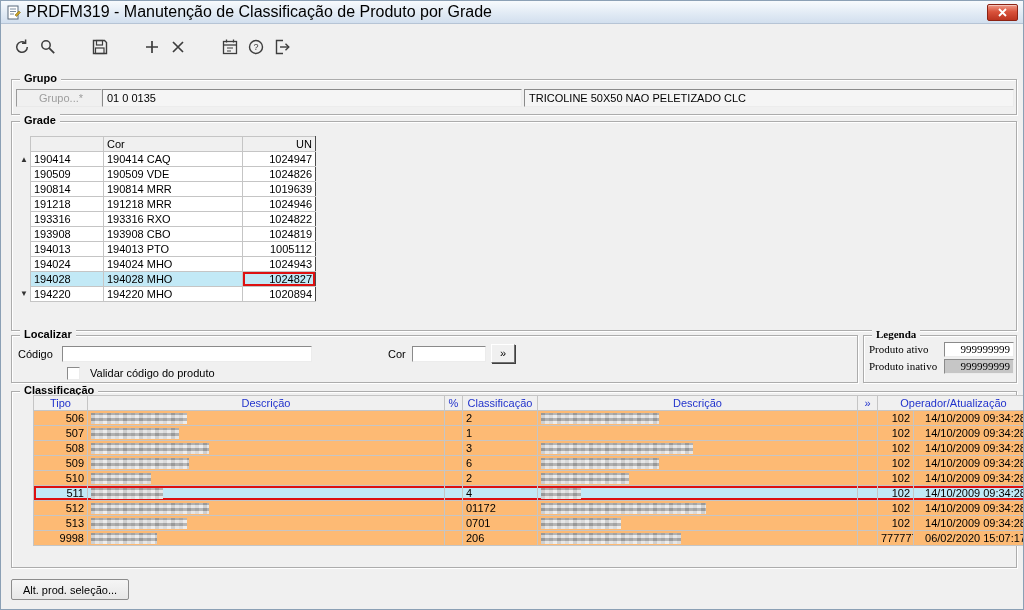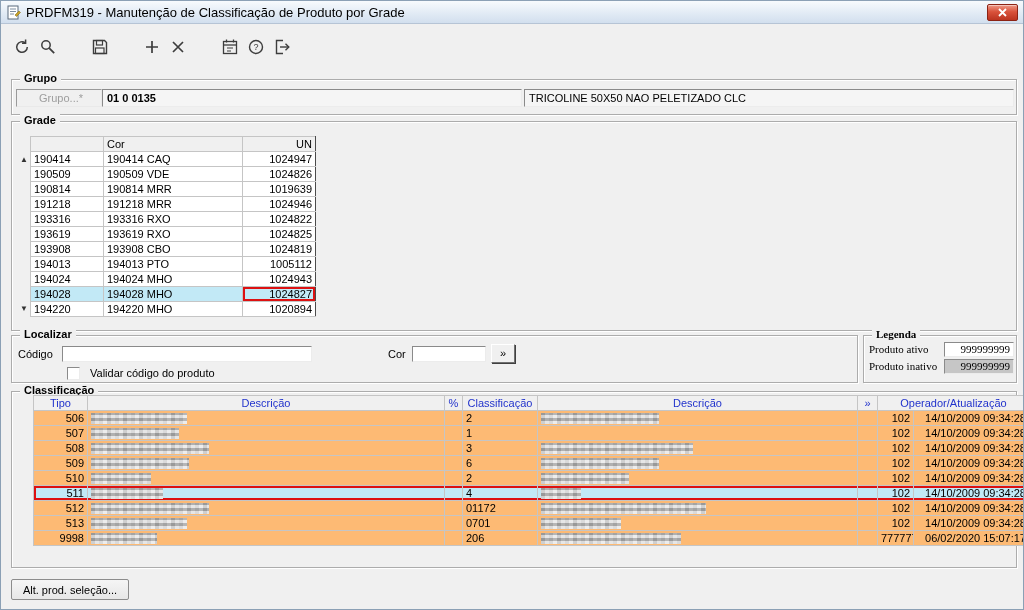--- a/index.html
+++ b/index.html
@@ -5,21 +5,21 @@
   html,body{margin:0;padding:0;background:#ffffff;}
   .window{position:relative;width:1024px;height:610px;box-sizing:border-box;
     background:#f0f0f0;border:1px solid #8ba0b5;
     font-family:"Liberation Sans",sans-serif;font-size:11px;color:#000;overflow:hidden;}
 
   
   .titlebar{height:22px;display:flex;align-items:center;padding:0 5px;
     background:linear-gradient(180deg,#f7fafd,#e2ebf5 55%,#d2dfee);
     border-bottom:1px solid #b6c4d5;}
   .app-icon{width:15px;height:15px;margin-right:5px;display:inline-flex;}
-  .title{font-size:13px;}
+  .title{font-size:16px;}
   .close-btn{margin-left:auto;width:31px;height:17px;display:flex;align-items:center;justify-content:center;
     background:linear-gradient(180deg,#ee9b89,#d9523b 45%,#bb3420);
     border:1px solid #8c2314;border-radius:2px;color:#fff;
     box-shadow:inset 0 1px 0 rgba(255,255,255,.45);padding:0;cursor:default;}
 
   
   .toolbar{height:46px;display:flex;align-items:center;padding-left:8px;}
   .tool{width:26px;height:26px;display:flex;align-items:center;justify-content:center;
     background:transparent;border:none;padding:0;}
   .tool svg{display:block;}
@@ -28,21 +28,21 @@
   
   .gbox{position:absolute;border:1px solid #acacac;box-shadow:1px 1px 0 #ffffff, inset 1px 1px 0 #ffffff;}
   .glabel{position:absolute;top:-8px;left:8px;background:#f0f0f0;padding:0 4px;font-weight:bold;}
 
   .grupo-box{top:78px;left:10px;width:1004px;height:34px;}
   .grupo-btn{position:absolute;left:4px;top:9px;width:86px;height:18px;line-height:16px;
     color:#9d9d9d;background:#f0f0f0;text-align:left;padding:0 22px;font-size:11px;
     border:1px solid;border-color:#9a9a9a #e9e9e9 #e9e9e9 #9a9a9a;font-family:inherit;}
   .field{position:absolute;height:16px;line-height:16px;padding:0 4px;background:#f5f5f5;
     border:1px solid;border-color:#8a8a8a #ececec #ececec #8a8a8a;white-space:nowrap;overflow:hidden;}
-  .f-code{left:90px;top:9px;width:410px;font-weight:bold;}
+  .f-code{left:90px;top:9px;width:410px;}
   .f-desc{left:512px;top:9px;width:480px;}
 
   
   .grade-box{top:120px;left:10px;width:1004px;height:208px;}
   .grade-wrap{position:absolute;left:6px;top:14px;display:flex;}
   .scrollstrip{width:12px;display:flex;flex-direction:column;justify-content:space-between;
     align-items:center;padding:20px 0 4px 0;}
   .scrollstrip .arrow{font-size:8px;color:#333;line-height:8px;}
   table.grid{border-collapse:collapse;background:#fff;}
   table.grid th,table.grid td{border:1px solid #c5c5c5;height:14px;line-height:14px;
@@ -212,25 +212,20 @@
             </tr>
             <tr>
               <td class="c-codigo">191218</td>
               <td class="c-cor">191218 MRR</td>
               <td class="c-un">1024946</td>
             </tr>
             <tr>
               <td class="c-codigo">193316</td>
               <td class="c-cor">193316 RXO</td>
               <td class="c-un">1024822</td>
-            </tr>
-            <tr>
-              <td class="c-codigo">193619</td>
-              <td class="c-cor">193619 RXO</td>
-              <td class="c-un">1024825</td>
             </tr>
             <tr>
               <td class="c-codigo">193908</td>
               <td class="c-cor">193908 CBO</td>
               <td class="c-un">1024819</td>
             </tr>
             <tr>
               <td class="c-codigo">194013</td>
               <td class="c-cor">194013 PTO</td>
               <td class="c-un">1005112</td>

